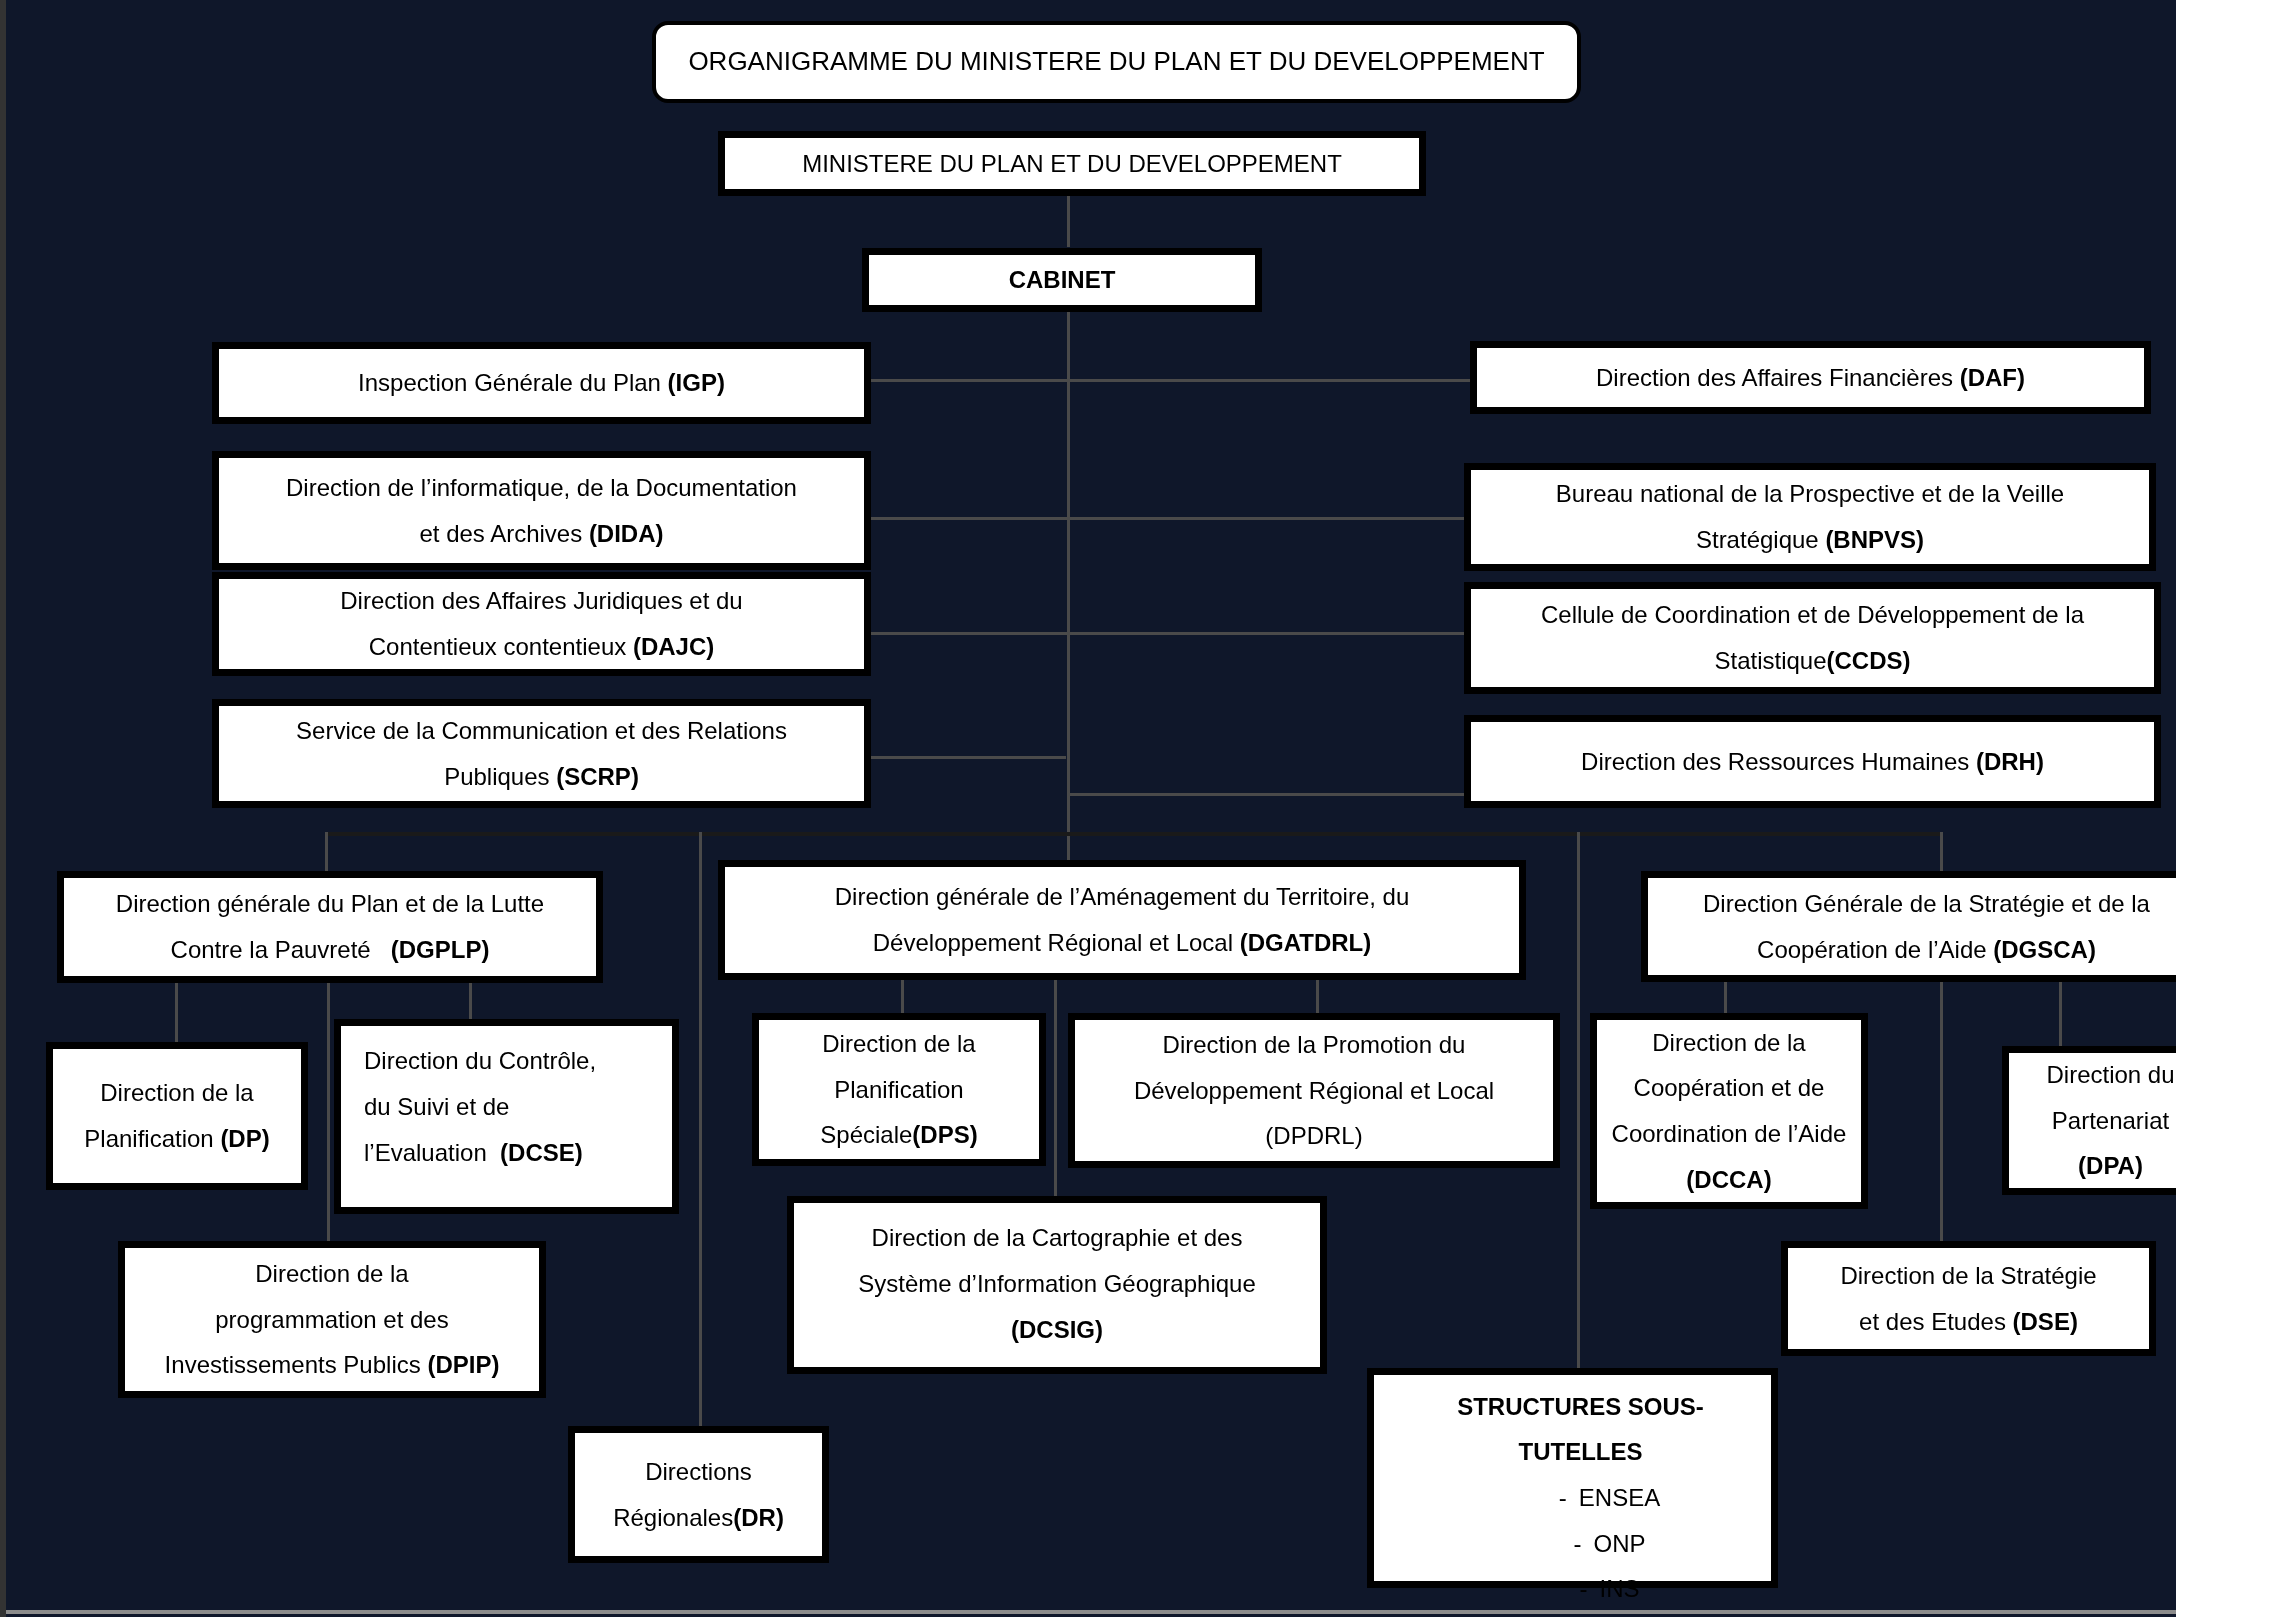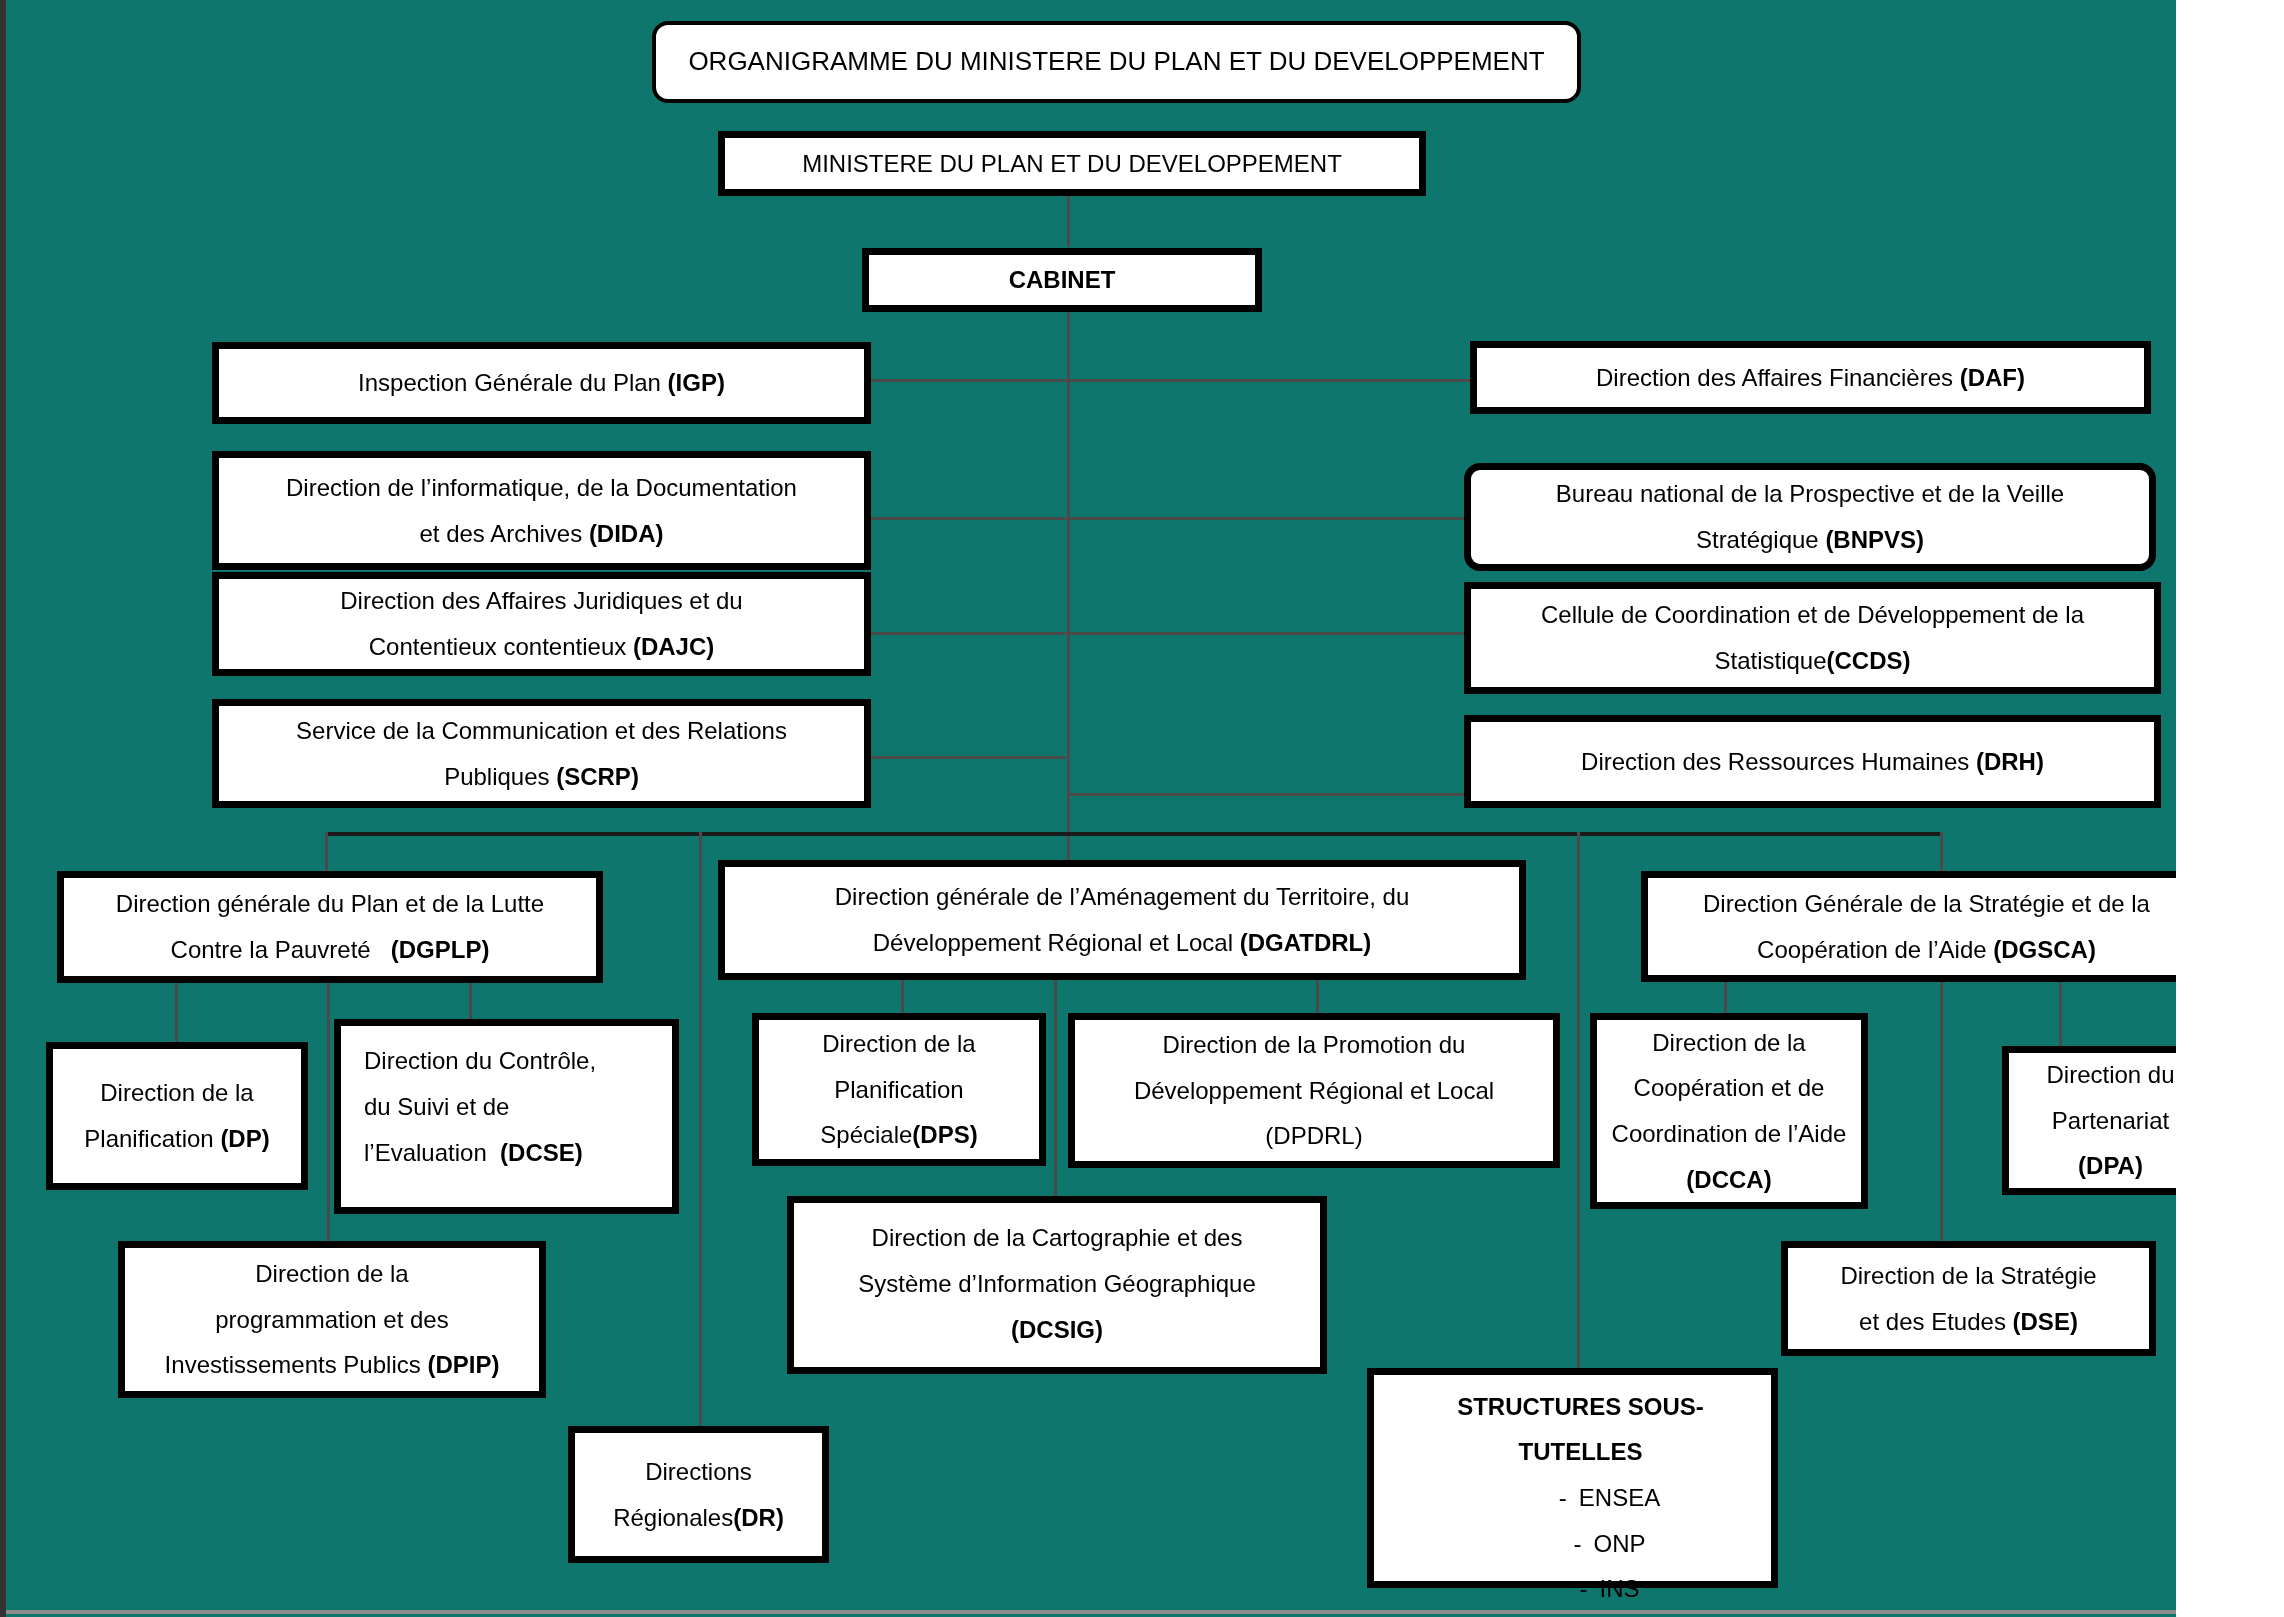--- a/index.html
+++ b/index.html
@@ -1,19 +1,19 @@
 <!DOCTYPE html>
 <html style="--conn: #4a4a4a;font-size:14px"><head>
 <meta charset="utf-8">
 <style>
   html,body{margin:0;padding:0;background:#ffffff;}
   .canvas{
     position:relative;
     width:2176px;height:1618px;
-    background:#0f766e;
+    background:#0f172a;
     overflow:hidden;
     font-family:"Liberation Sans", sans-serif;
     color:#000;
   }
   .frame{position:absolute;}
   .node{
     position:absolute;
     box-sizing:border-box;
     border:7px solid #000;
     background:#fff;
@@ -85,21 +85,21 @@
       </div>
       <div class="node" style="left: 212px; top: 572px; width: 659px; height: 104px;">
         <div class="label"><span>Direction des Affaires Juridiques et du</span><br><span>Contentieux contentieux </span><span class="bold">(DAJC)</span></div>
       </div>
       <div class="node" style="left: 212px; top: 699px; width: 659px; height: 109px;">
         <div class="label"><span>Service de la Communication et des Relations</span><br><span>Publiques </span><span class="bold">(SCRP)</span></div>
       </div>
       <div class="node" style="left: 1470px; top: 341px; width: 681px; height: 73px;">
         <div class="label"><span>Direction des Affaires Financières </span><span class="bold">(DAF)</span></div>
       </div>
-      <div class="node" style="left: 1464px; top: 463px; width: 692px; height: 108px; border-radius: 16px;">
+      <div class="node" style="left: 1464px; top: 463px; width: 692px; height: 108px;">
         <div class="label"><span>Bureau national de la Prospective et de la Veille</span><br><span>Stratégique </span><span class="bold">(BNPVS)</span></div>
       </div>
       <div class="node" style="left: 1464px; top: 582px; width: 697px; height: 112px;">
         <div class="label"><span>Cellule de Coordination et de Développement de la</span><br><span>Statistique</span><span class="bold">(CCDS)</span></div>
       </div>
       <div class="node" style="left: 1464px; top: 715px; width: 697px; height: 93px;">
         <div class="label"><span>Direction des Ressources Humaines </span><span class="bold">(DRH)</span></div>
       </div>
       <div class="node" style="left: 57px; top: 871px; width: 546px; height: 112px;">
         <div class="label"><span>Direction générale du Plan et de la Lutte</span><br><span>Contre la Pauvreté&nbsp;&nbsp;&nbsp;</span><span class="bold">(DGPLP)</span></div>

